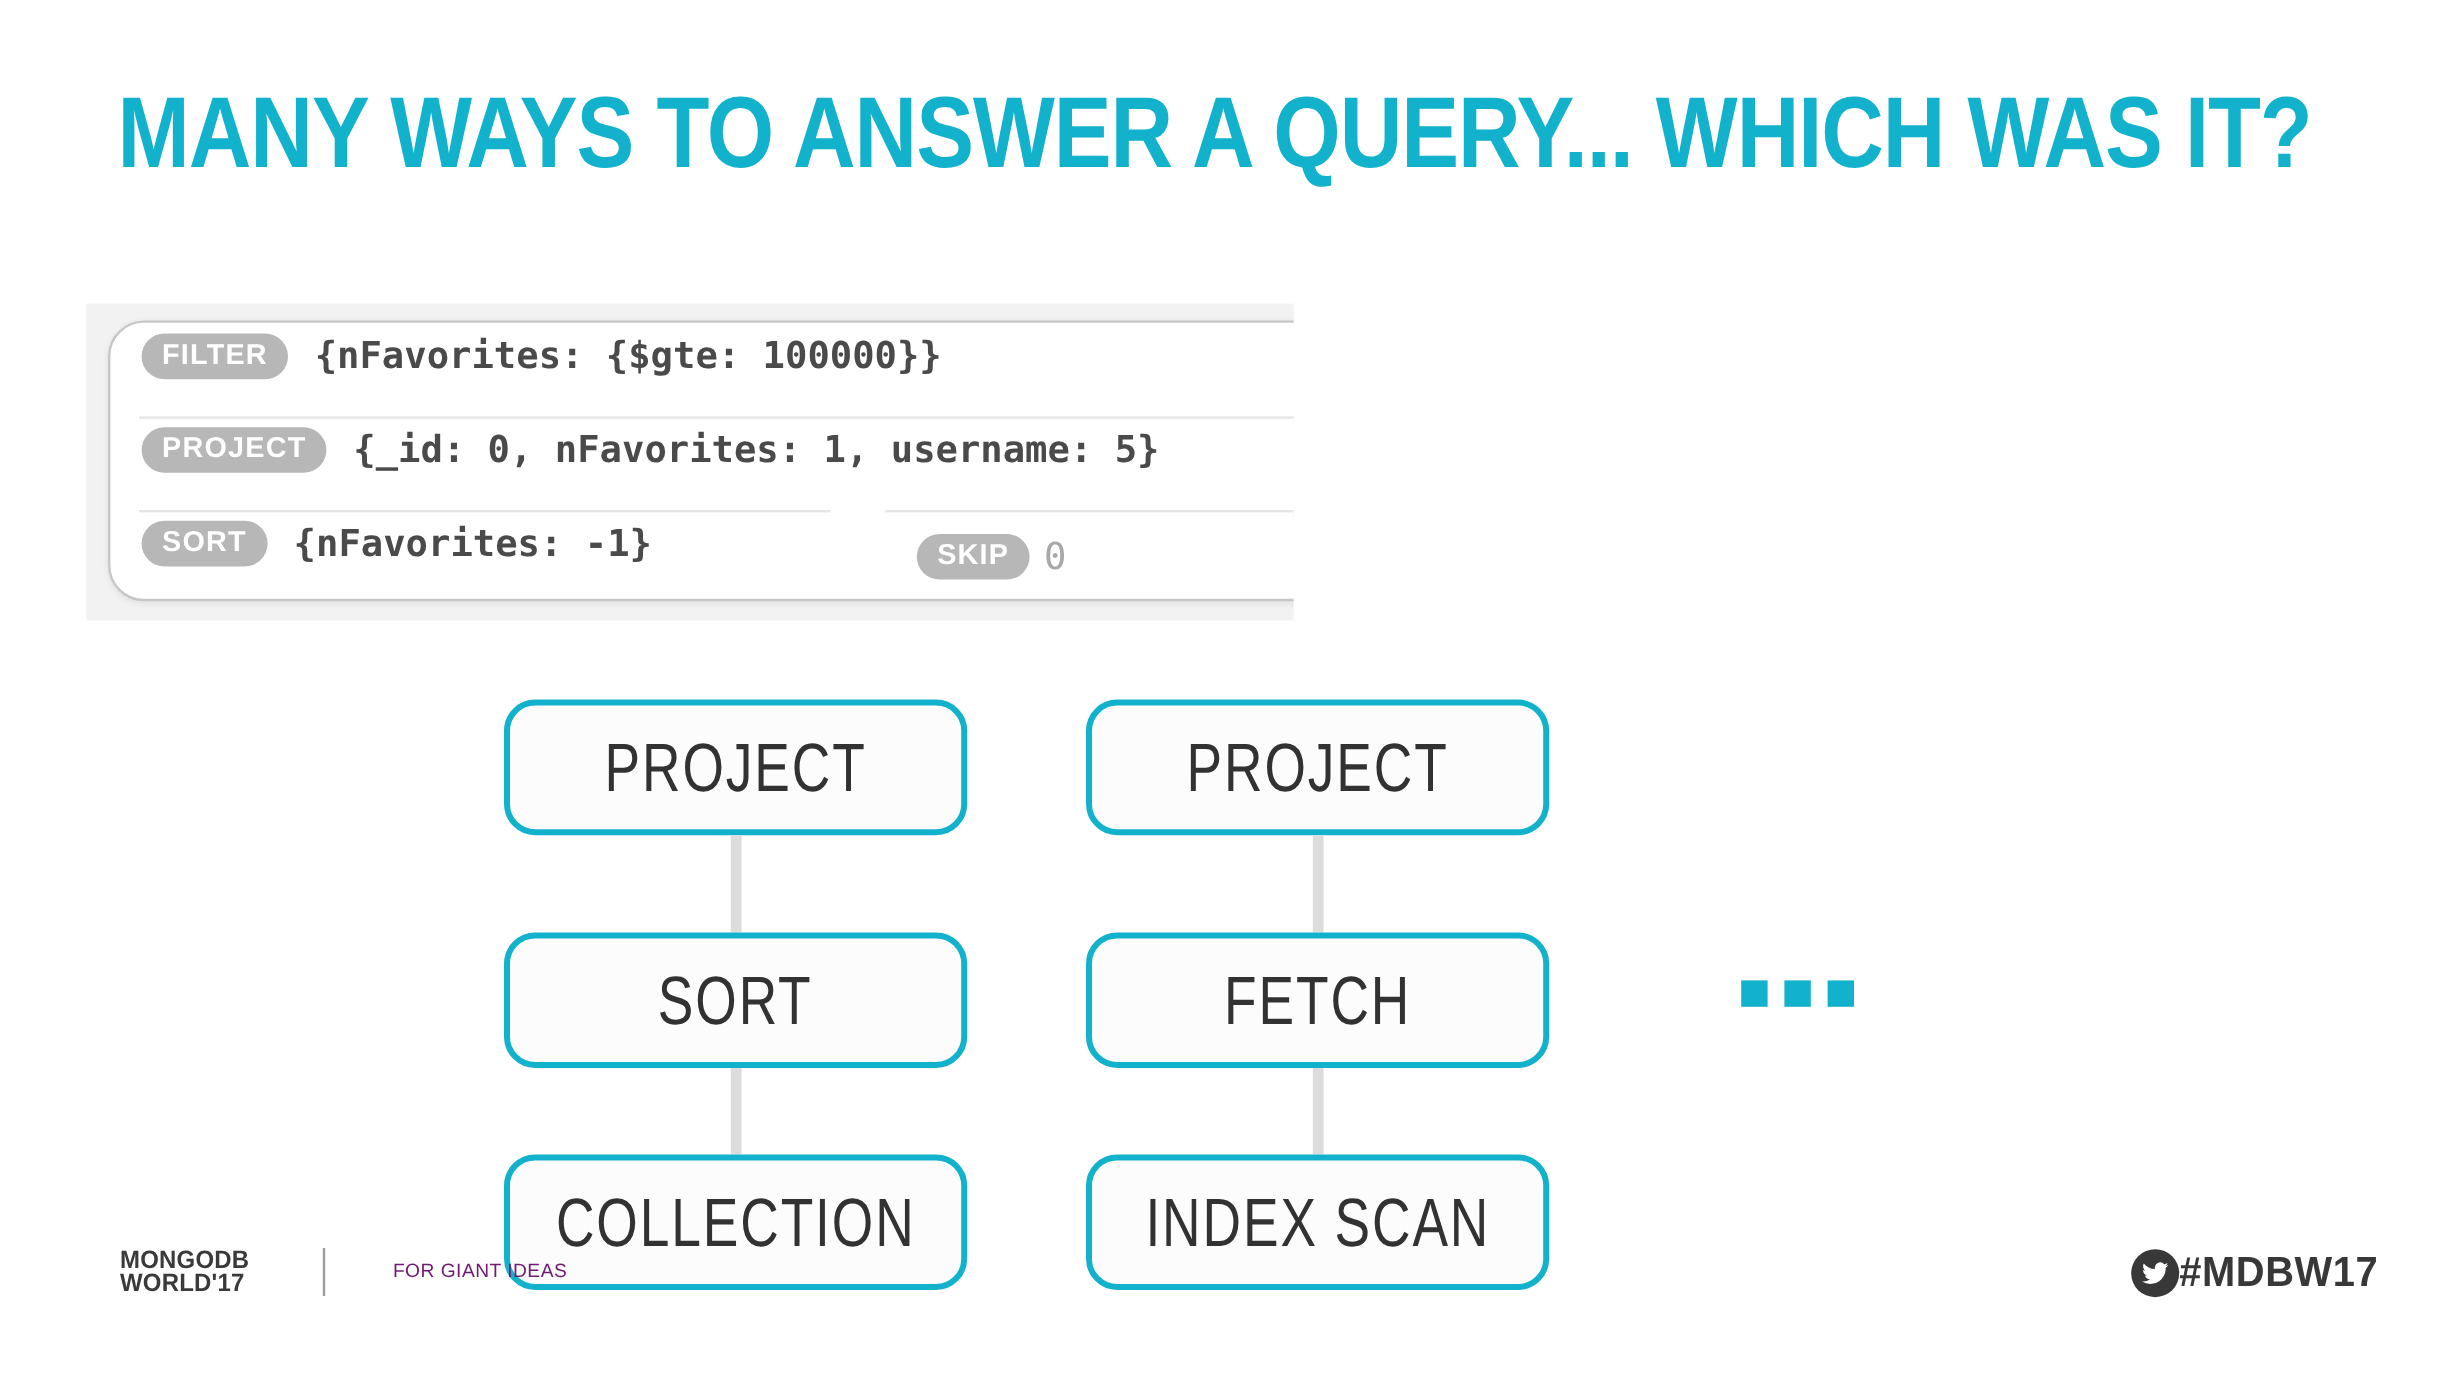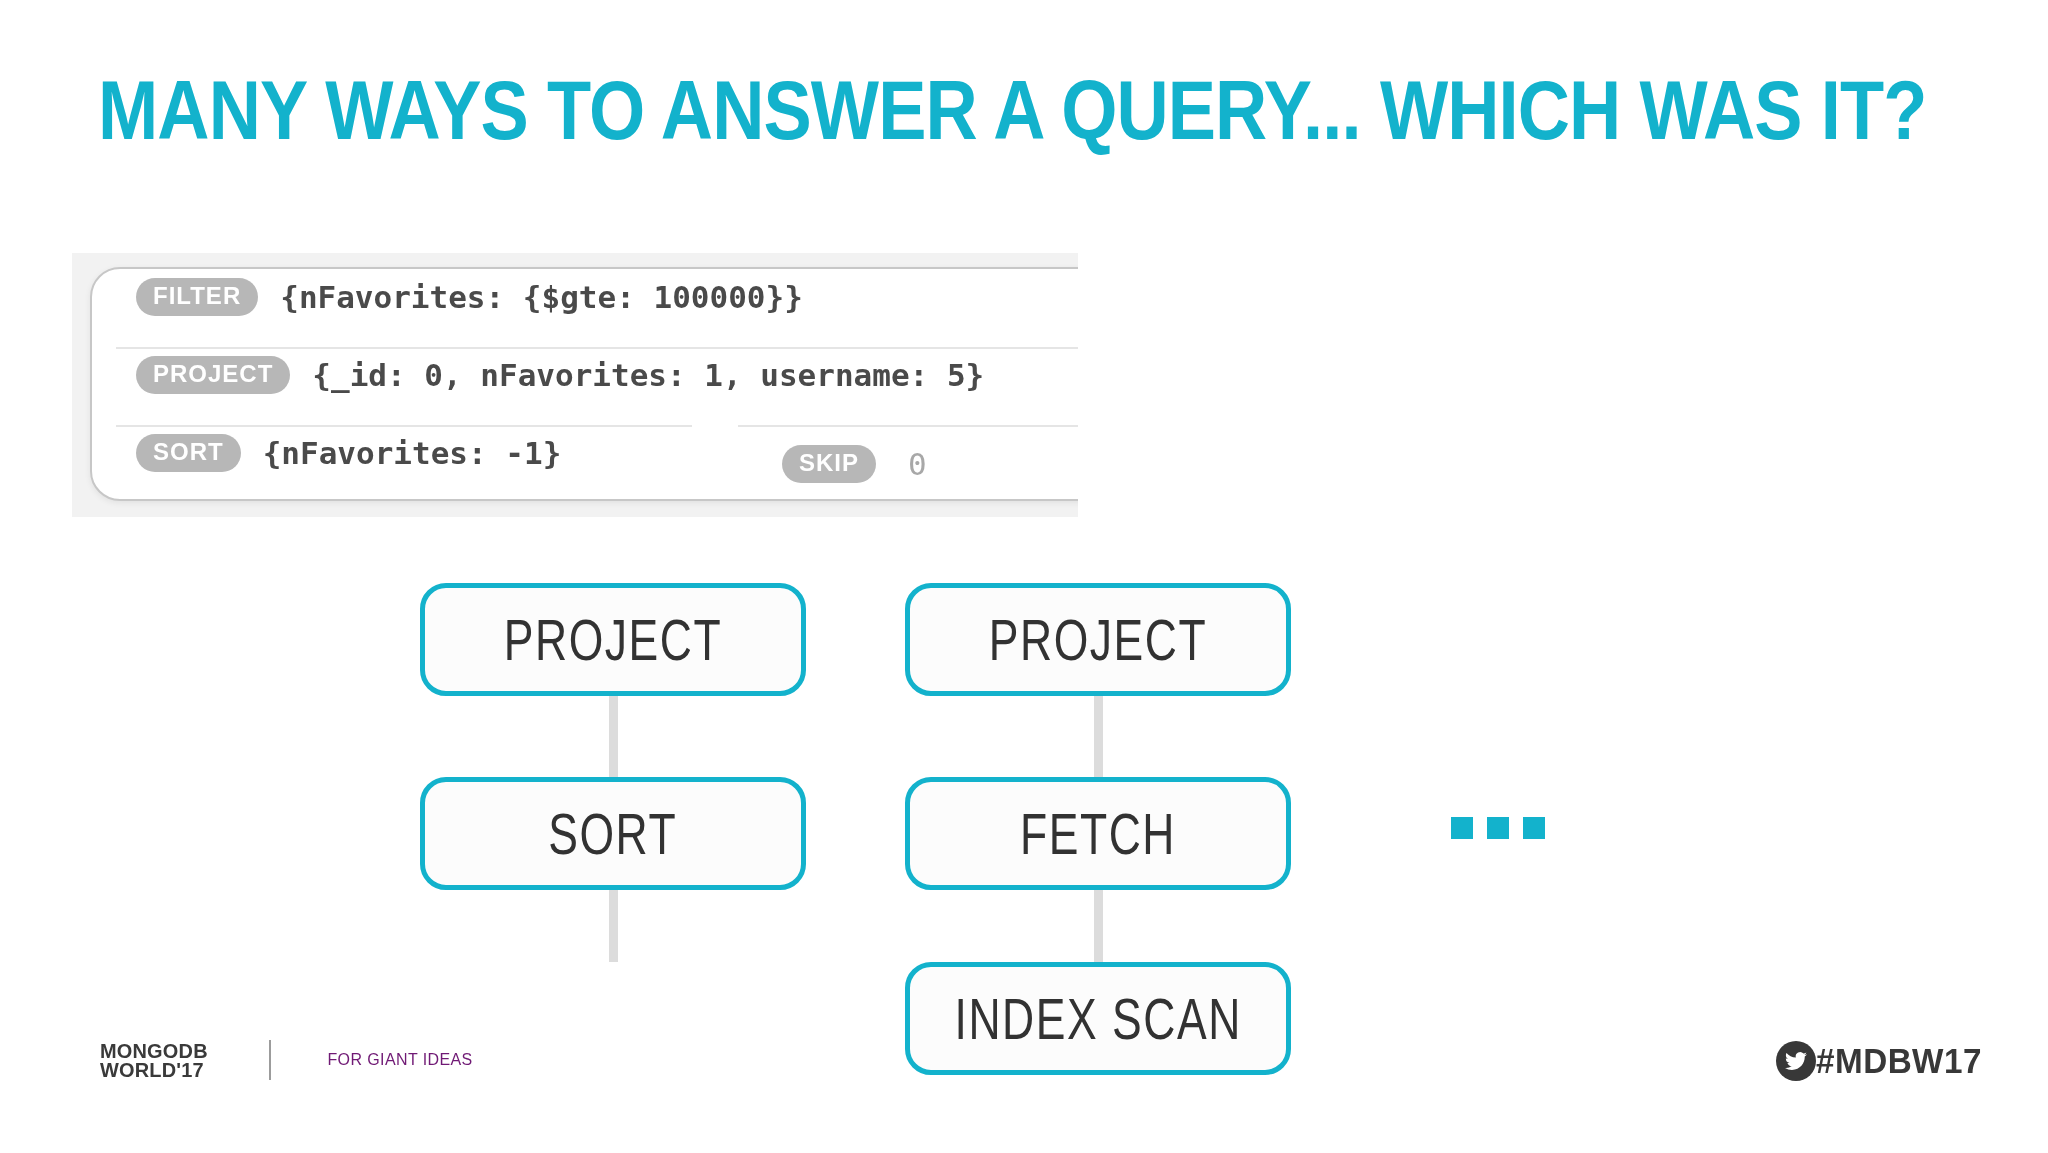--- a/index.html
+++ b/index.html
@@ -19,37 +19,37 @@
   
   .qpanel-backdrop {
     position:absolute; left:72px; top:253px; width:1006px; height:264px;
     background:#f2f2f2; overflow:hidden;
   }
   .qpanel {
     position:absolute; left:18px; top:14px; width:1150px; height:234px;
     background:#ffffff; border:2px solid #c7c7c7; border-radius:30px;
     box-sizing:border-box; box-shadow:0 2px 6px rgba(0,0,0,0.07);
   }
-  .qrow { position:absolute; left:44px; right:0; height:56px; display:flex; align-items:center; gap:22px; }
+  .qrow { position:absolute; left:26px; right:0; height:56px; display:flex; align-items:center; gap:22px; }
   .qrow.r1 { top:0; } .qrow.r2 { top:78px; } .qrow.r3 { top:156px; }
   .qsep { position:absolute; height:2px; background:#e5e5e5; }
   .sep1 { top:78px; left:24px; right:0; }
   .sep2a { top:156px; left:24px; width:576px; }
   .sep2b { top:156px; left:646px; right:0; }
   .badge {
     background:#b7b7b7; color:#ffffff; font-weight:bold; font-size:24px;
     letter-spacing:1px; padding:5px 17px 7px 17px; border-radius:999px;
     line-height:1.1; flex:0 0 auto;
   }
   .qcode {
     font-family:"DejaVu Sans Mono", monospace; font-size:31px; color:#4a4a4a;
     white-space:nowrap;
     font-weight:bold;
   }
-  .skip-cell { position:absolute; left:646px; top:0; height:78px; display:flex; align-items:center; gap:32px; }
+  .skip-cell { position:absolute; left:646px; top:0; height:78px; display:flex; align-items:center; gap:12px; }
   .skip-val { font-family:"DejaVu Sans Mono", monospace; font-size:31px; color:#a8a8a8; }
 
   
   .pnode {
     position:absolute; width:386px; height:113px; box-sizing:border-box;
     background:#fcfcfc; border:5px solid var(--accent,#13b2cc); border-radius:26px;
     display:flex; align-items:center; justify-content:center;
   }
   .pnode .lbl {
     font-size:57px; color:#323232; letter-spacing:2px; white-space:nowrap;
@@ -111,20 +111,23 @@
   </div>
 
   <div class="pnode" style="left:420px; top:583px;">
     <span class="lbl">PROJECT</span>
   </div>
   <div class="connector" style="left:609px; top:696px; height:81px;"></div>
   <div class="pnode" style="left:420px; top:777px;">
     <span class="lbl">SORT</span>
   </div>
   <div class="connector" style="left:609px; top:890px; height:72px;"></div>
+  <div class="pnode" style="left:420px; top:962px;">
+    <span class="lbl">COLLECTION</span>
+  </div>
 
   <div class="pnode" style="left:905px; top:583px;">
     <span class="lbl">PROJECT</span>
   </div>
   <div class="connector" style="left:1094px; top:696px; height:81px;"></div>
   <div class="pnode" style="left:905px; top:777px;">
     <span class="lbl">FETCH</span>
   </div>
   <div class="connector" style="left:1094px; top:890px; height:72px;"></div>
   <div class="pnode" style="left:905px; top:962px;">

